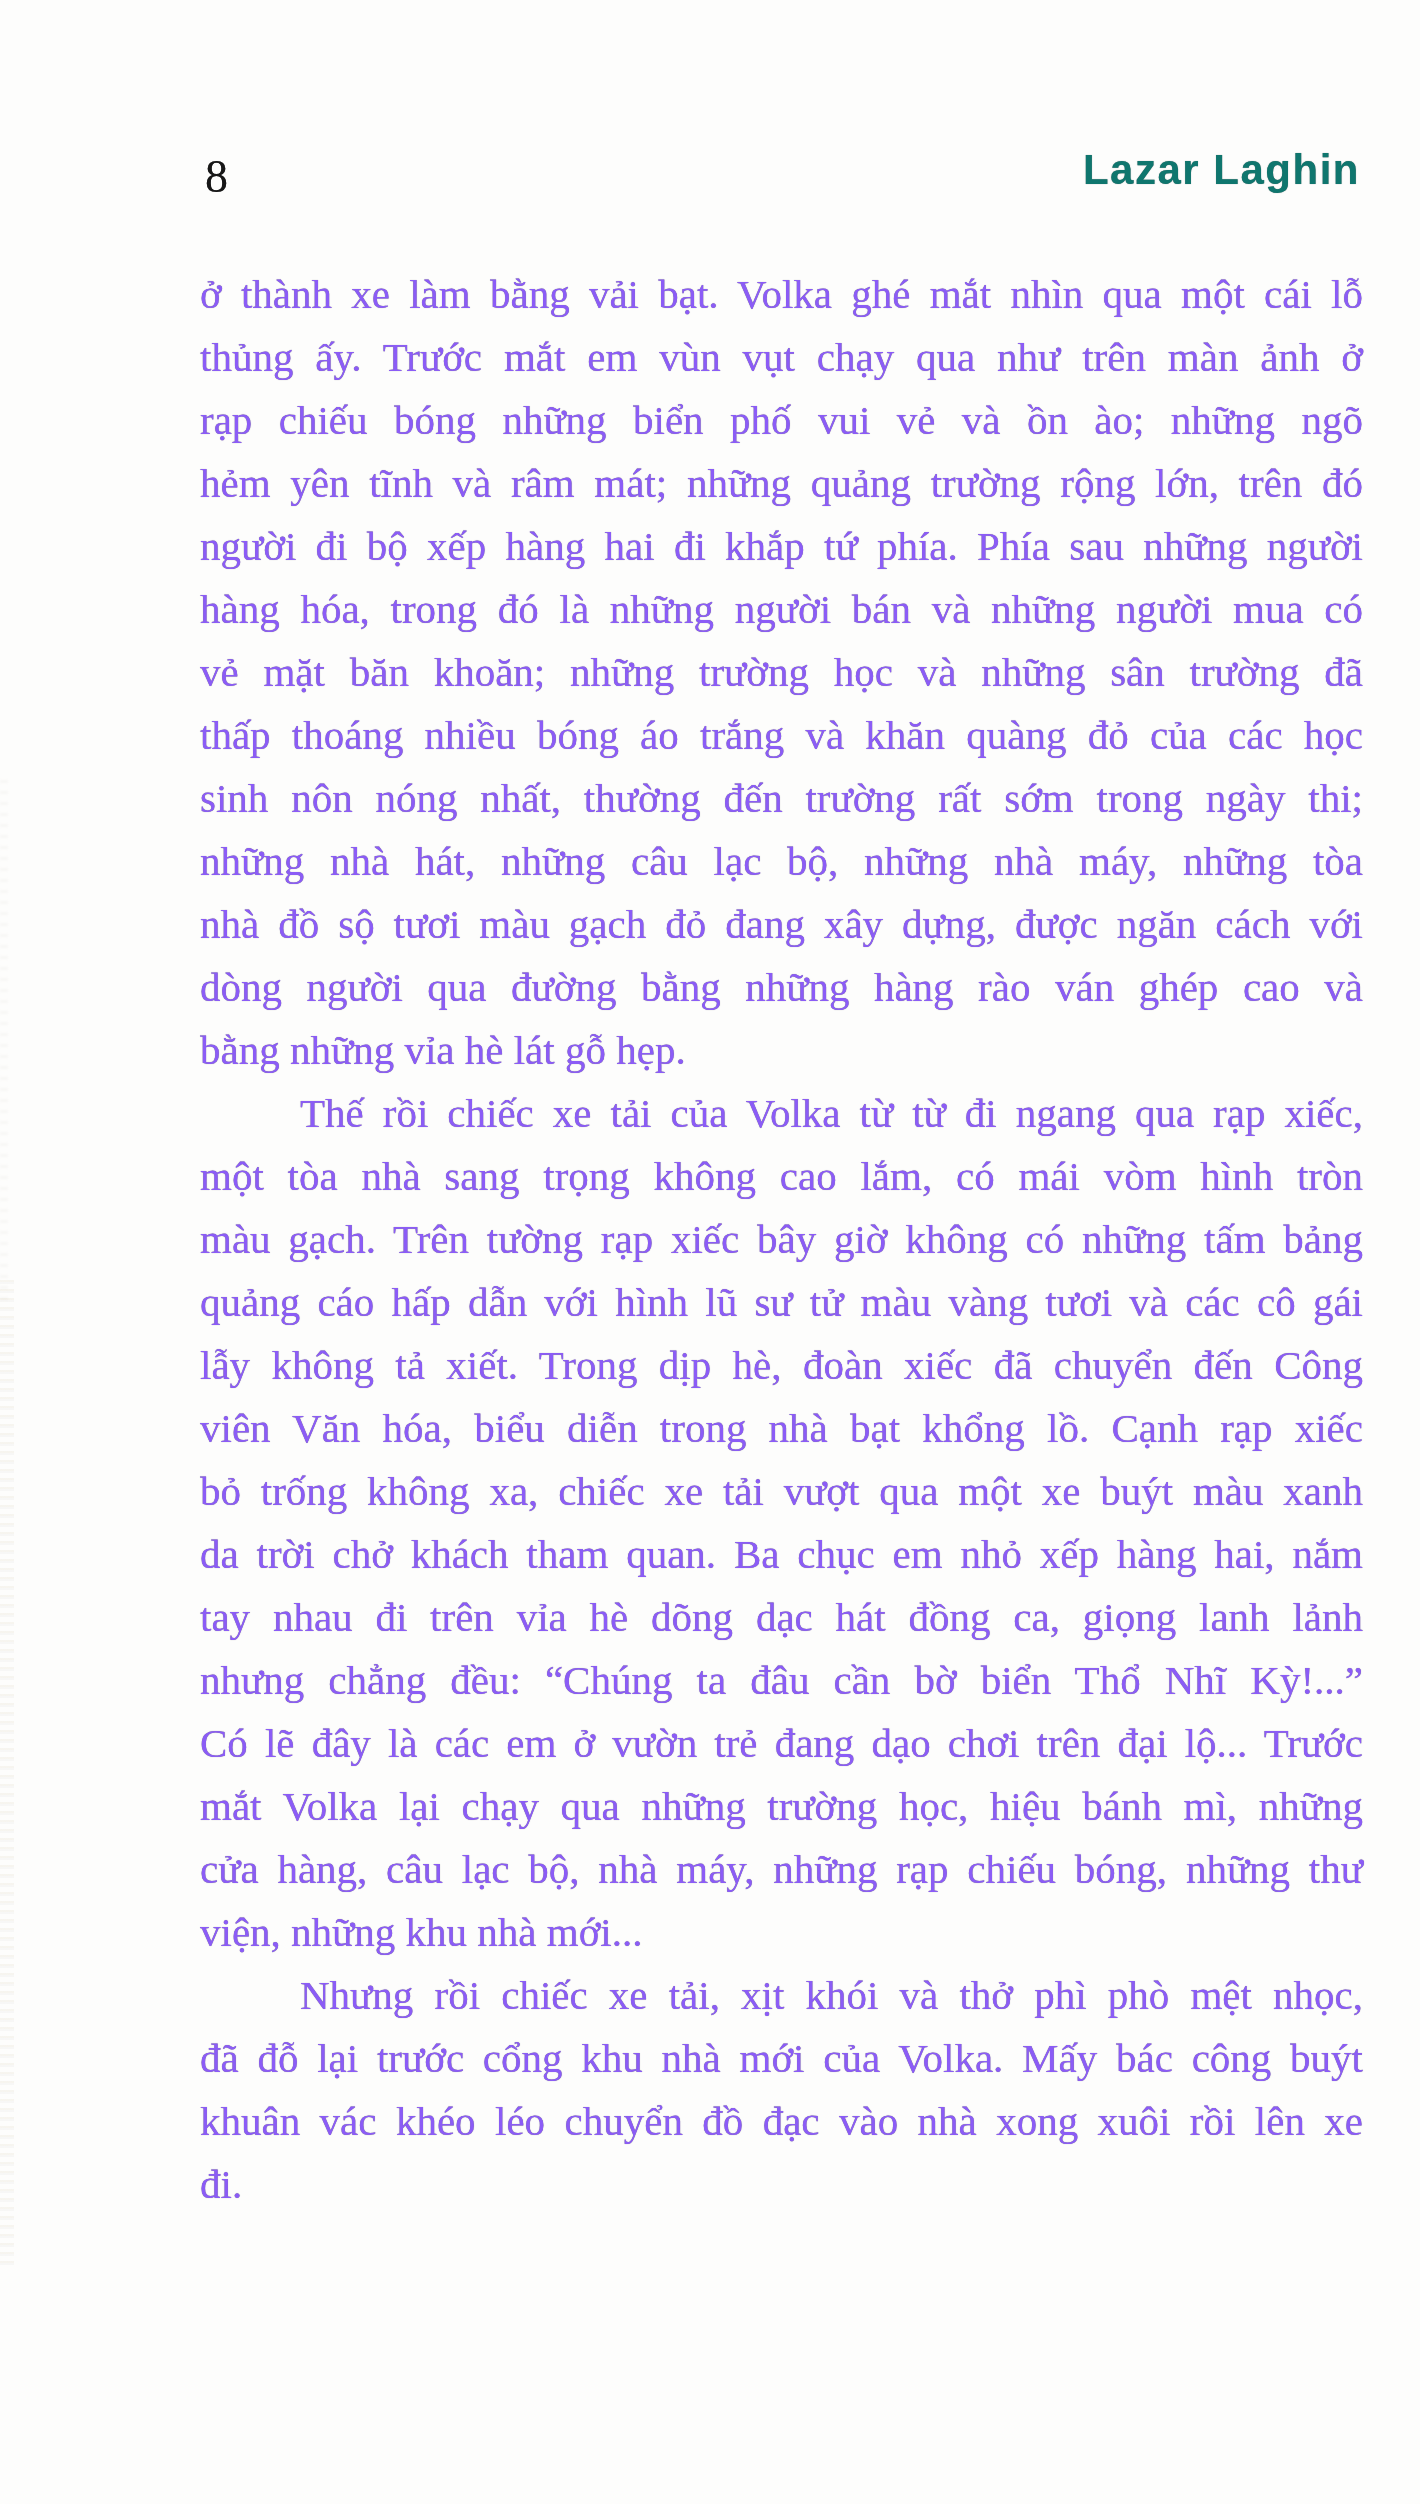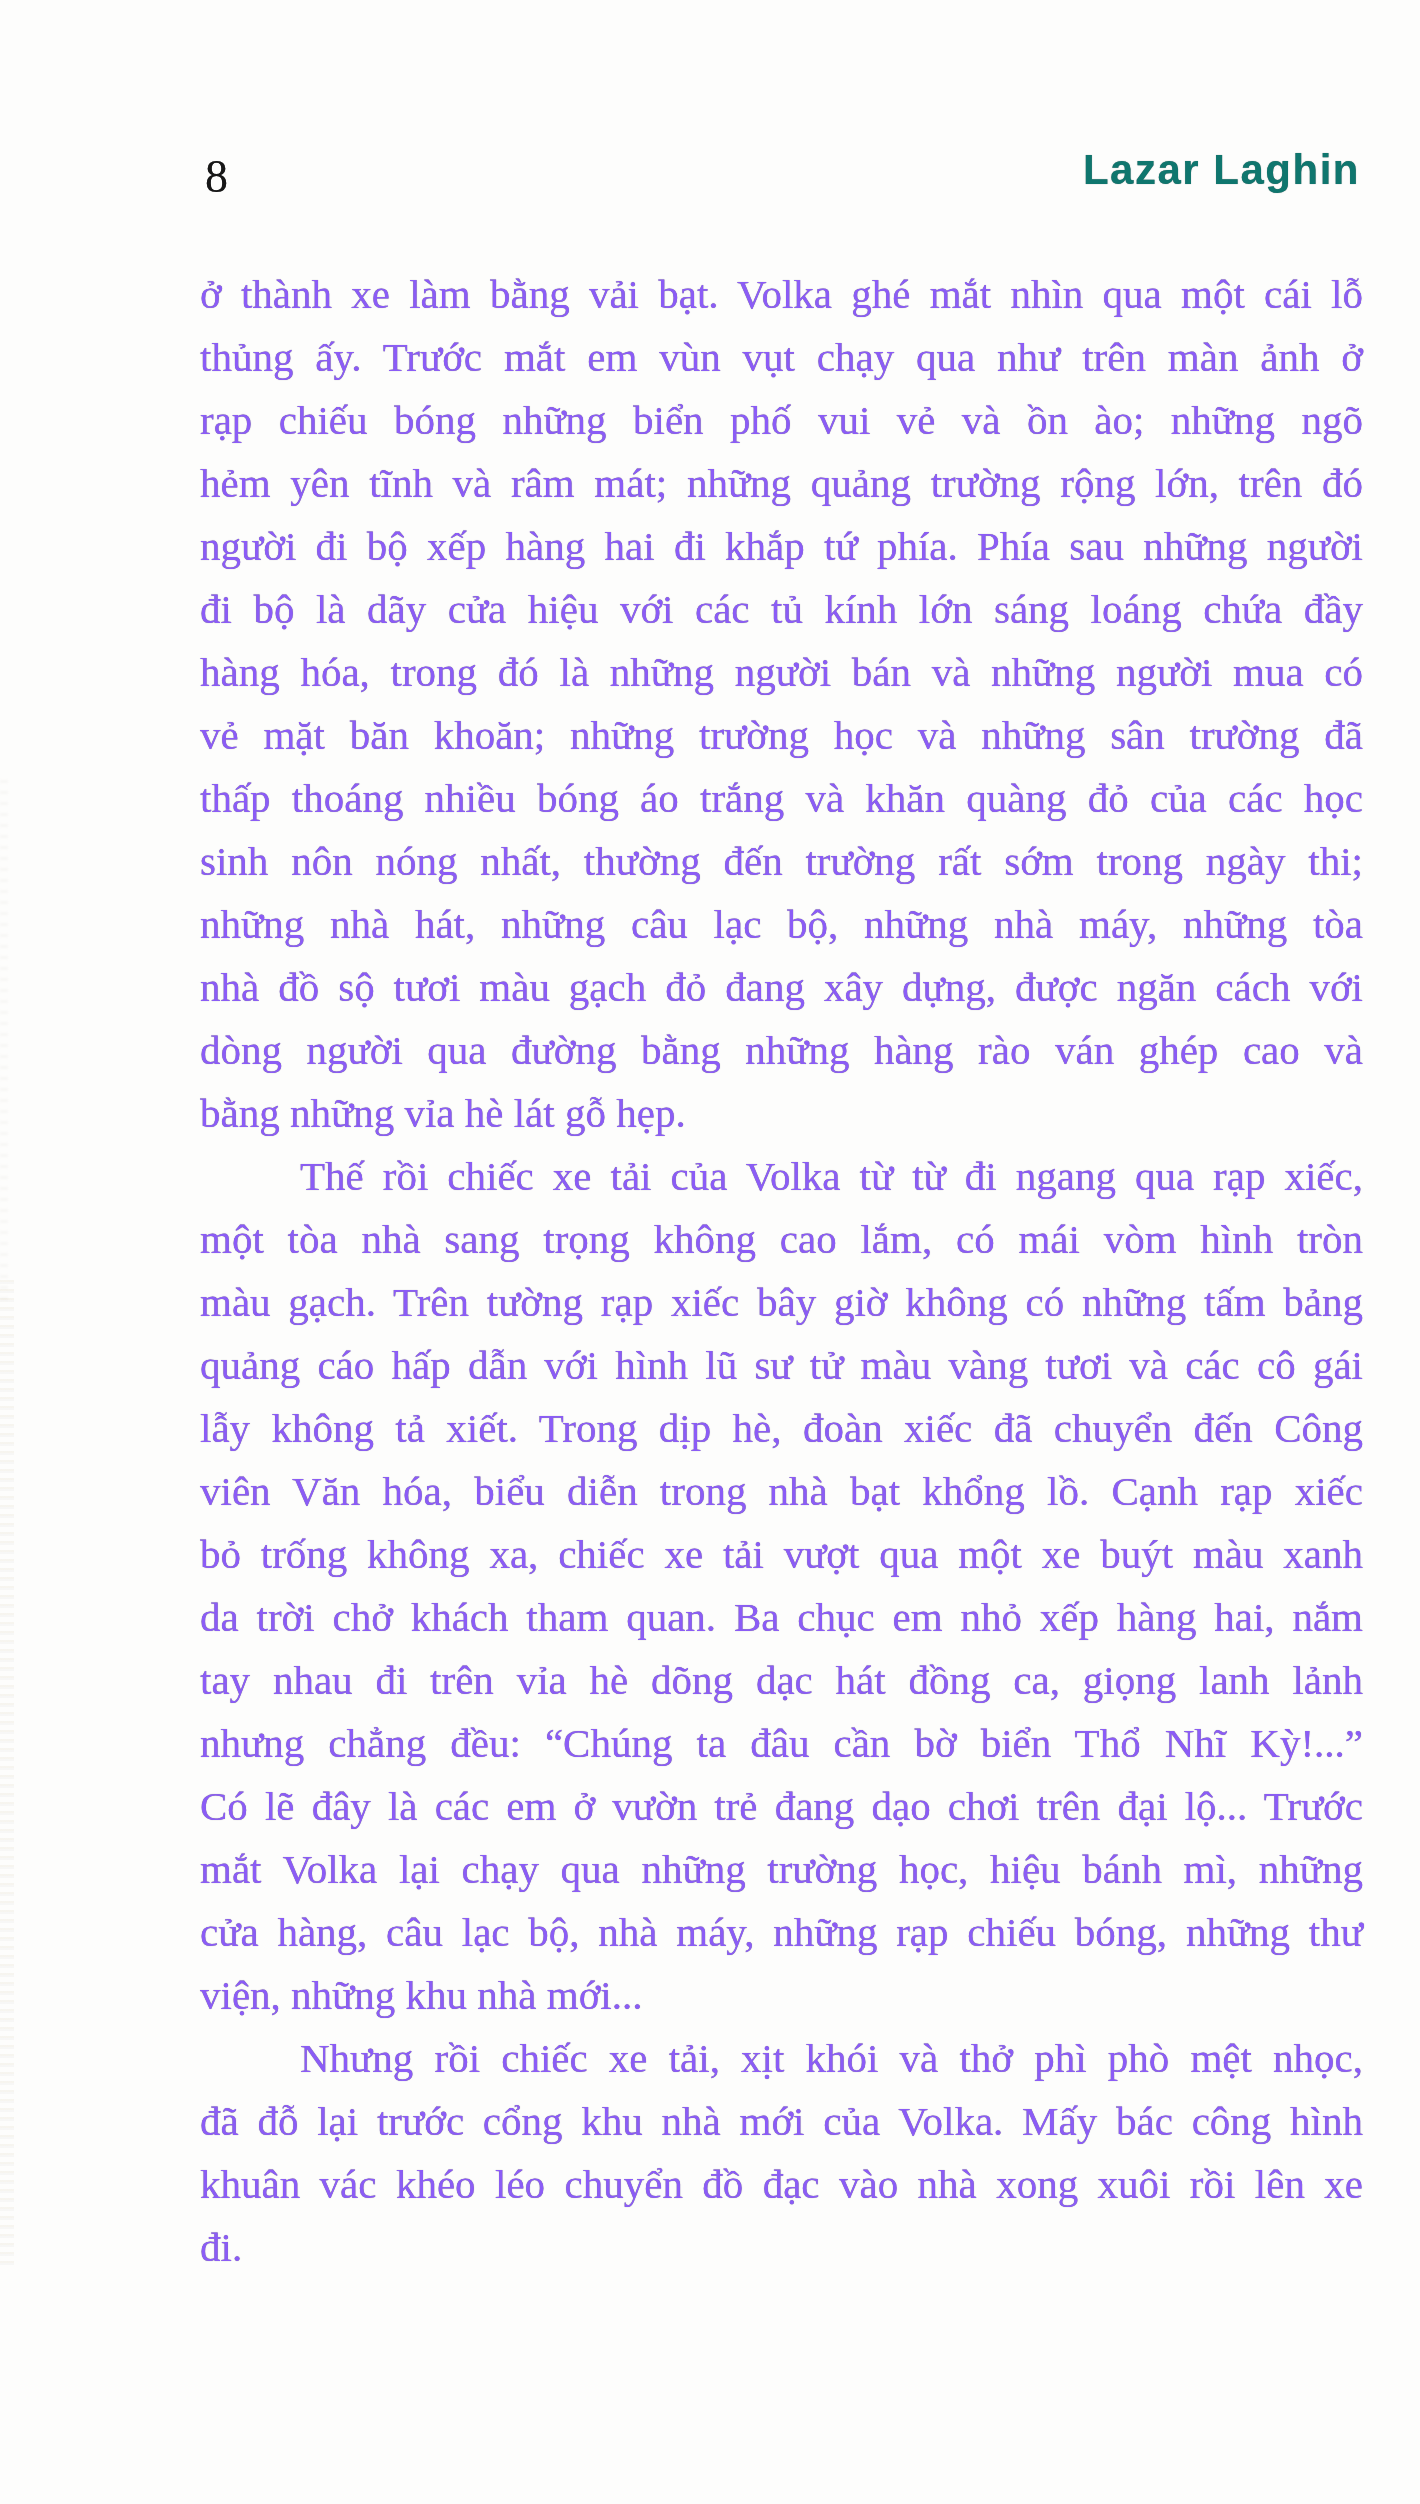--- a/index.html
+++ b/index.html
@@ -94,21 +94,20 @@
 <div class="page-number">8</div>
 
 <div class="running-header">Lazar Laghin</div>
 
 <div class="text-block">
     <div class="text-line">ở thành xe làm bằng vải bạt. Volka ghé mắt nhìn qua một cái lỗ</div>
     <div class="text-line">thủng ấy. Trước mắt em vùn vụt chạy qua như trên màn ảnh ở</div>
     <div class="text-line">rạp chiếu bóng những biển phố vui vẻ và ồn ào; những ngõ</div>
     <div class="text-line">hẻm yên tĩnh và râm mát; những quảng trường rộng lớn, trên đó</div>
     <div class="text-line">người đi bộ xếp hàng hai đi khắp tứ phía. Phía sau những người</div>
-    <div class="text-line">đi bộ là dãy cửa hiệu với các tủ kính lớn sáng loáng chứa đầy</div>
     <div class="text-line">hàng hóa, trong đó là những người bán và những người mua có</div>
     <div class="text-line">vẻ mặt băn khoăn; những trường học và những sân trường đã</div>
     <div class="text-line">thấp thoáng nhiều bóng áo trắng và khăn quàng đỏ của các học</div>
     <div class="text-line">sinh nôn nóng nhất, thường đến trường rất sớm trong ngày thi;</div>
     <div class="text-line">những nhà hát, những câu lạc bộ, những nhà máy, những tòa</div>
     <div class="text-line">nhà đồ sộ tươi màu gạch đỏ đang xây dựng, được ngăn cách với</div>
     <div class="text-line">dòng người qua đường bằng những hàng rào ván ghép cao và</div>
     <div class="text-line para-end">bằng những vỉa hè lát gỗ hẹp.</div>
     <div class="text-line indent">Thế rồi chiếc xe tải của Volka từ từ đi ngang qua rạp xiếc,</div>
     <div class="text-line">một tòa nhà sang trọng không cao lắm, có mái vòm hình tròn</div>
@@ -118,16 +117,16 @@
     <div class="text-line">viên Văn hóa, biểu diễn trong nhà bạt khổng lồ. Cạnh rạp xiếc</div>
     <div class="text-line">bỏ trống không xa, chiếc xe tải vượt qua một xe buýt màu xanh</div>
     <div class="text-line">da trời chở khách tham quan. Ba chục em nhỏ xếp hàng hai, nắm</div>
     <div class="text-line">tay nhau đi trên vỉa hè dõng dạc hát đồng ca, giọng lanh lảnh</div>
     <div class="text-line">nhưng chẳng đều: “Chúng ta đâu cần bờ biển Thổ Nhĩ Kỳ!...”</div>
     <div class="text-line">Có lẽ đây là các em ở vườn trẻ đang dạo chơi trên đại lộ... Trước</div>
     <div class="text-line">mắt Volka lại chạy qua những trường học, hiệu bánh mì, những</div>
     <div class="text-line">cửa hàng, câu lạc bộ, nhà máy, những rạp chiếu bóng, những thư</div>
     <div class="text-line para-end">viện, những khu nhà mới...</div>
     <div class="text-line indent">Nhưng rồi chiếc xe tải, xịt khói và thở phì phò mệt nhọc,</div>
-    <div class="text-line">đã đỗ lại trước cổng khu nhà mới của Volka. Mấy bác công hình</div>
+    <div class="text-line">đã đỗ lại trước cổng khu nhà mới của Volka. Mấy bác công buýt</div>
     <div class="text-line">khuân vác khéo léo chuyển đồ đạc vào nhà xong xuôi rồi lên xe</div>
     <div class="text-line para-end">đi.</div>
   </div>
 
 </body></html>

